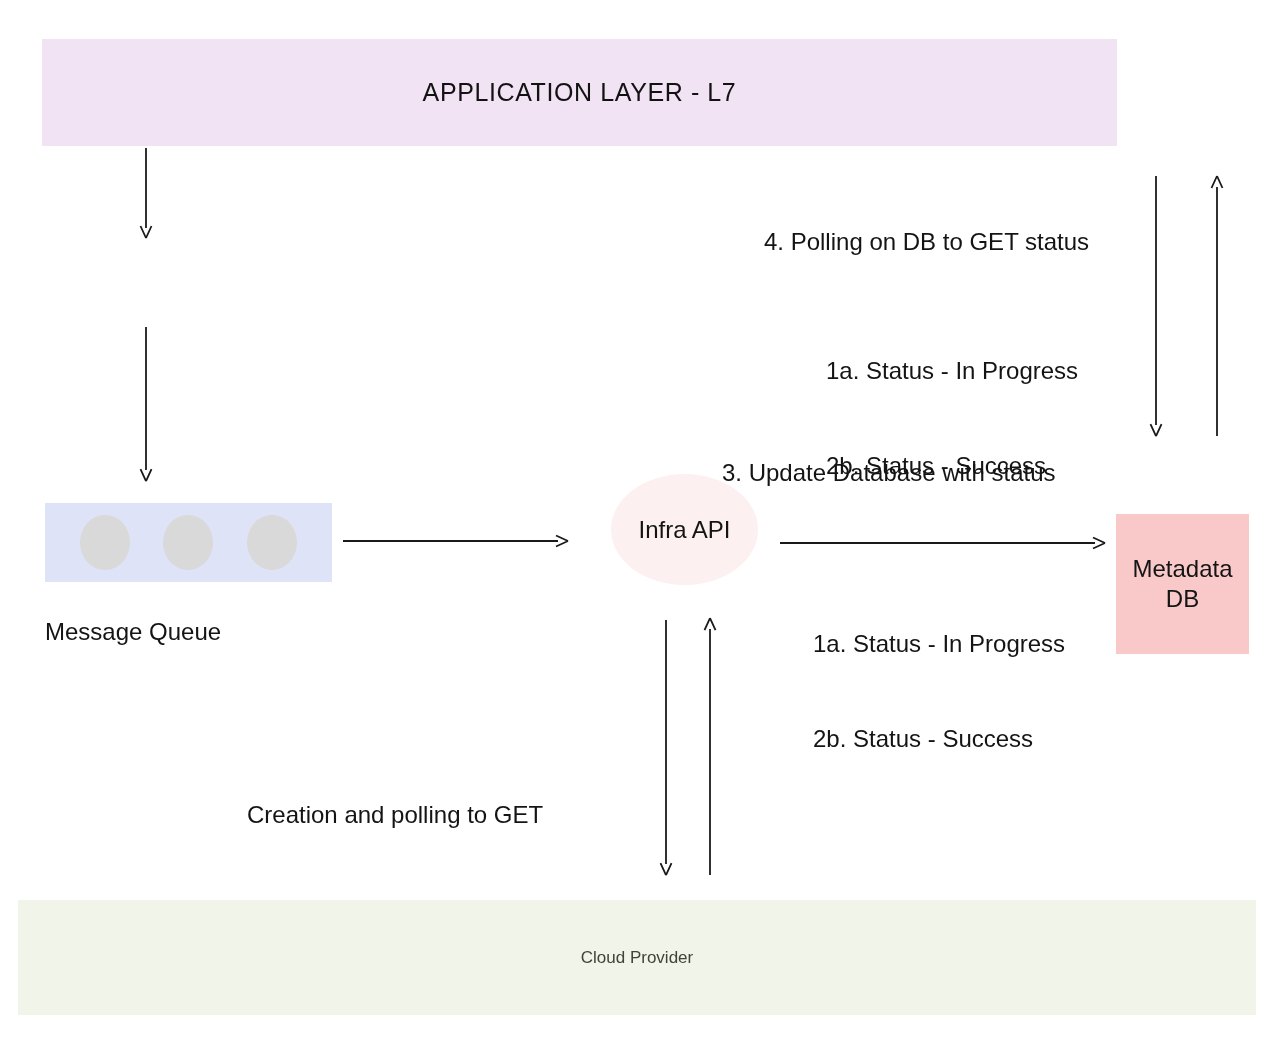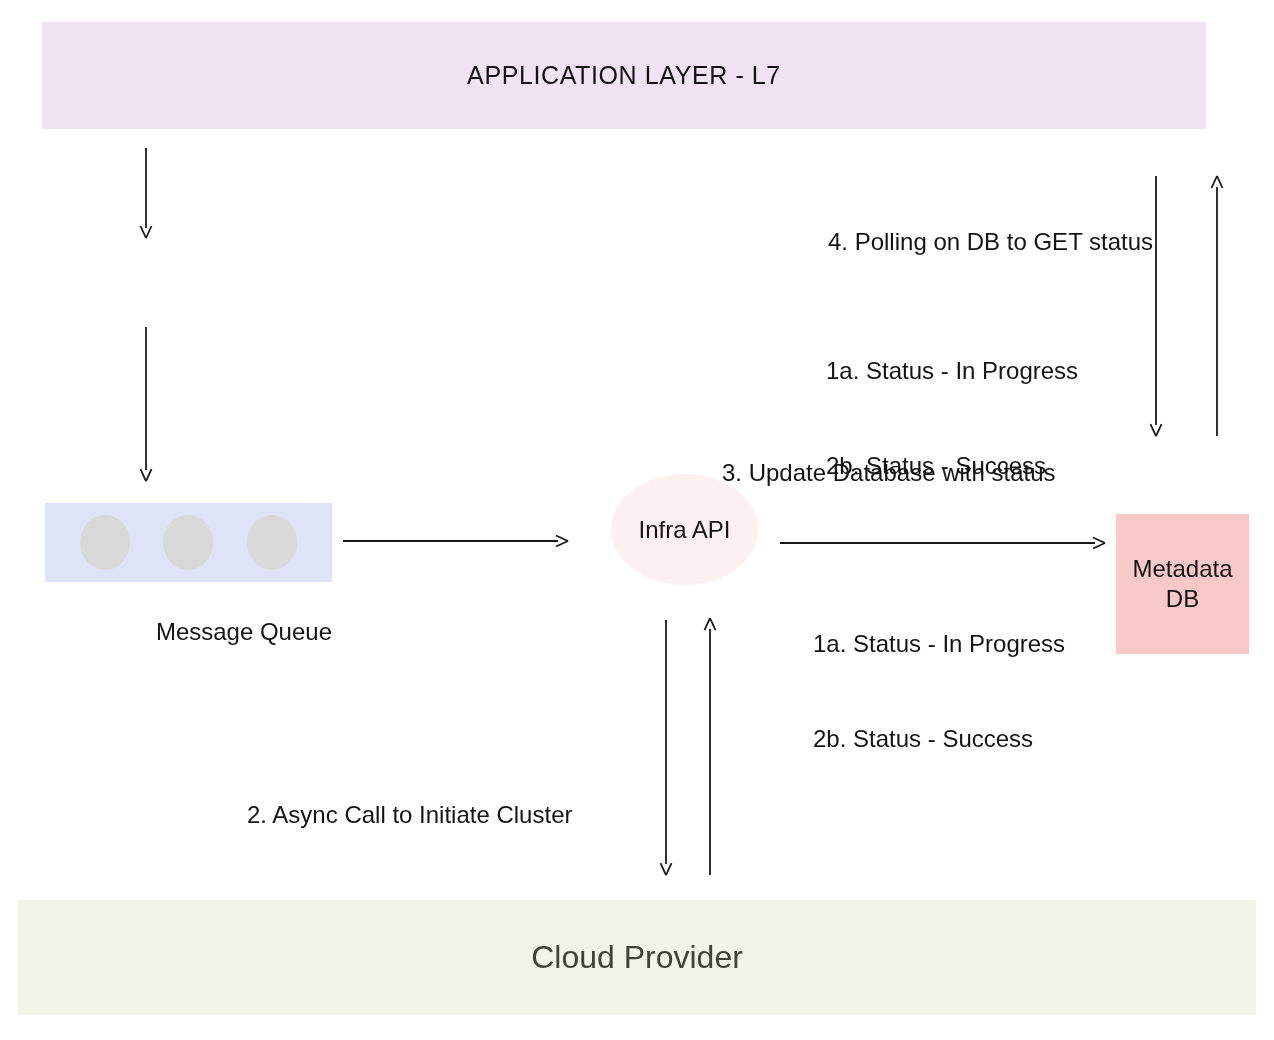--- a/index.html
+++ b/index.html
@@ -28,40 +28,40 @@
   
   .band {
     position: absolute;
     display: flex;
     align-items: center;
     justify-content: center;
     box-sizing: border-box;
   }
   .band-app {
     left: 42px;
-    top: 22px;
-    width: 1164px;
+    top: 39px;
+    width: 1075px;
     height: 107px;
     background: #f1e3f3;
   }
   .band-app .band-label {
     font-size: 25px;
     letter-spacing: 0.6px;
     color: #121212;
     font-weight: 400;
   }
   .band-cloud {
     left: 18px;
     top: 900px;
     width: 1238px;
     height: 115px;
     background: #f1f4e8;
   }
   .band-cloud .band-label {
-    font-size: 32px;
+    font-size: 17px;
     color: #3e4439;
     font-weight: 400;
   }
 
   
   .mq-box {
     position: absolute;
     left: 45px;
     top: 503px;
     width: 287px;
@@ -77,21 +77,21 @@
     width: 50px;
     height: 55px;
     border-radius: 50%;
     background: #d9d9d9;
   }
   .mq-caption {
     position: absolute;
     left: 45px;
     top: 618px;
     width: 287px;
-    text-align: right;
+    text-align: left;
     font-size: 24px;
     color: #141414;
   }
 
   
   .infra-ellipse {
     position: absolute;
     left: 611px;
     top: 474px;
     width: 147px;
@@ -125,21 +125,21 @@
 
   
   .lbl {
     position: absolute;
     font-size: 24px;
     line-height: 1.32;
     color: #141414;
     white-space: pre;
   }
   .lbl-create-cluster { left: 52px;  top: 267px; }
-  .lbl-polling        { left: 828px; top: 226px; }
+  .lbl-polling        { left: 764px; top: 226px; }
   .lbl-status-right   { left: 826px; top: 292px; }
   .lbl-update-db      { left: 722px; top: 457px; }
   .lbl-status-mid     { left: 813px; top: 565px; }
   .lbl-async          { left: 247px; top: 736px; }
 
   
   .arrows {
     position: absolute;
     left: 0;
     top: 0;
@@ -230,21 +230,20 @@
   </div>
 
   <div class="lbl lbl-update-db">3. Update Database with status</div>
 
   <div class="lbl lbl-status-mid">
     <div>1a. Status - In Progress</div>
     <div>2b. Status - Success</div>
   </div>
 
   <div class="lbl lbl-async">
-    <div>2. Async Call to Initiate Cluster</div>
     <div>Creation and polling to GET</div>
     <div>status</div>
   </div>
 
   <div class="band band-cloud">
     <span class="band-label">Cloud Provider</span>
   </div>
 
 </div>
 

